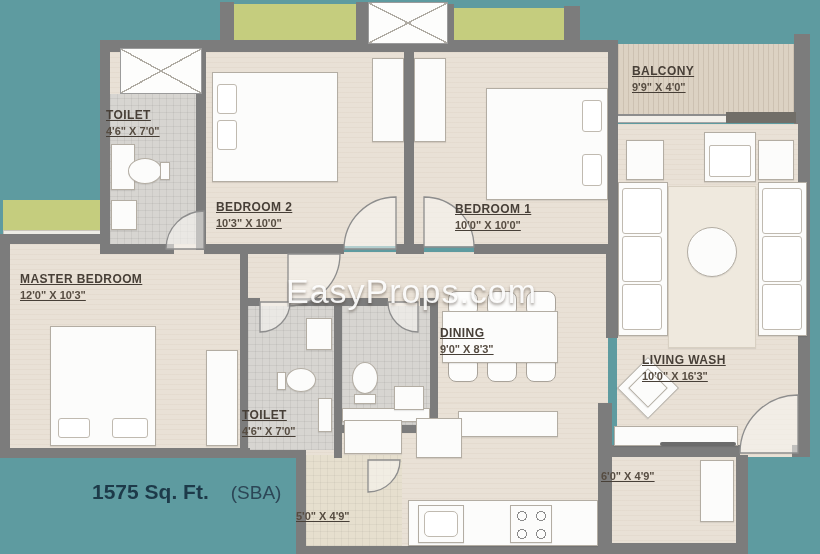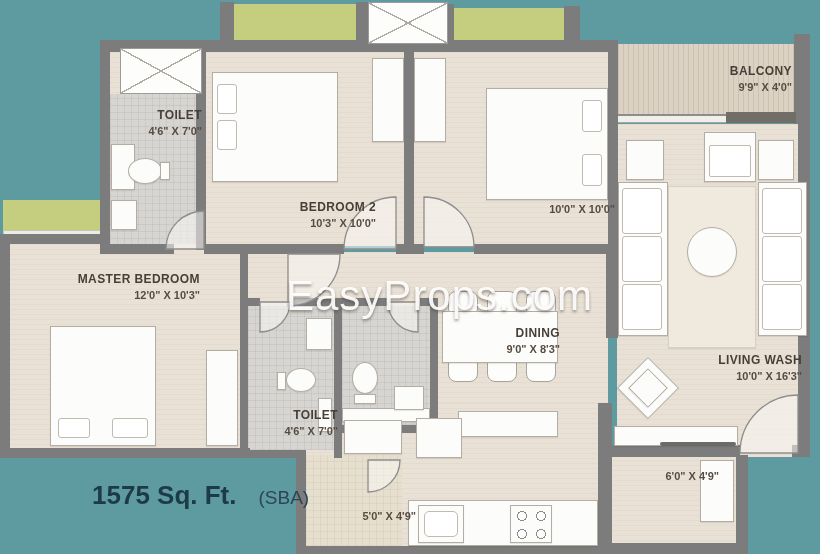--- a/index.html
+++ b/index.html
@@ -10,26 +10,26 @@
   .washtile{position:absolute;background:#e6dfce;background-image:repeating-linear-gradient(0deg,rgba(0,0,0,.04) 0 1px,transparent 1px 7px),repeating-linear-gradient(90deg,rgba(0,0,0,.04) 0 1px,transparent 1px 7px);}
   .balc{position:absolute;background:#dcd2c3;background-image:repeating-linear-gradient(90deg,rgba(110,90,70,.14) 0 1px,transparent 1px 5px);}
   .ledge{position:absolute;background:#c5cd7e;border-bottom:1px solid #a7af64;}
   .sill{position:absolute;background:#ecebe4;border:1px solid #c8c4ba;}
   .f{position:absolute;background:#fcfcfb;border:1px solid #b3ada3;box-shadow:0 1px 1px rgba(0,0,0,.08);box-sizing:border-box;}
   .p{position:absolute;background:#fff;border:1px solid #c0bab0;border-radius:3px;box-sizing:border-box;}
   .chair{position:absolute;width:30px;height:26px;background:#fdfdfc;border:1px solid #a9a39a;border-radius:8px;box-sizing:border-box;}
   .duct{position:absolute;background:#fdfdfc;border:1px solid #9b9b9b;box-sizing:border-box;
     background-image:linear-gradient(to top right,transparent calc(50% - .7px),#b0aca4 calc(50% - .7px) calc(50% + .7px),transparent calc(50% + .7px)),
                      linear-gradient(to bottom right,transparent calc(50% - .7px),#b0aca4 calc(50% - .7px) calc(50% + .7px),transparent calc(50% + .7px));}
-  .lbl{position:absolute;text-align:right;color:#473f37;line-height:1.3;}
+  .lbl{position:absolute;text-align:left;color:#473f37;line-height:1.3;text-decoration:underline;}
   .lbl .nm{display:block;font-weight:bold;font-size:12px;letter-spacing:.4px;white-space:nowrap;}
   .lbl .dm{display:block;font-weight:600;font-size:11px;color:#564c41;white-space:nowrap;}
-  .wm{position:absolute;left:286px;top:272px;font-size:42px;color:rgba(255,255,255,.92);text-shadow:0 2px 3px rgba(70,60,50,.5);letter-spacing:1px;white-space:nowrap;}
+  .wm{position:absolute;left:286px;top:272px;font-size:34px;color:rgba(255,255,255,.92);text-shadow:0 2px 3px rgba(70,60,50,.5);letter-spacing:1px;white-space:nowrap;}
   .area{position:absolute;left:92px;top:480px;white-space:nowrap;color:#1d3a49;}
-  .area .v{font-weight:bold;font-size:26px;}
+  .area .v{font-weight:bold;font-size:21px;}
   .area .u{font-weight:400;font-size:19px;color:#2c4656;margin-left:22px;}
   svg.arcs{position:absolute;left:0;top:0;pointer-events:none;}
 </style>
 </head>
 <body>
 
 <div class="canvas">
 
   <div class="floor" style="left:110px;top:52px;width:498px;height:194px;"></div>
   <div class="tile" style="left:110px;top:94px;width:86px;height:152px;"></div>
@@ -178,20 +178,21 @@
 
   <div class="lbl" style="left:106px;top:108px;width:96px;">
     <span class="nm">TOILET</span>
     <span class="dm">4'6" X 7'0"</span>
   </div>
   <div class="lbl" style="left:216px;top:200px;width:160px;">
     <span class="nm">BEDROOM 2</span>
     <span class="dm">10'3" X 10'0"</span>
   </div>
   <div class="lbl" style="left:455px;top:202px;width:160px;">
+    <span class="nm">BEDROOM 1</span>
     <span class="dm">10'0" X 10'0"</span>
   </div>
   <div class="lbl" style="left:632px;top:64px;width:160px;">
     <span class="nm">BALCONY</span>
     <span class="dm">9'9" X 4'0"</span>
   </div>
   <div class="lbl" style="left:20px;top:272px;width:180px;">
     <span class="nm">MASTER BEDROOM</span>
     <span class="dm">12'0" X 10'3"</span>
   </div>

